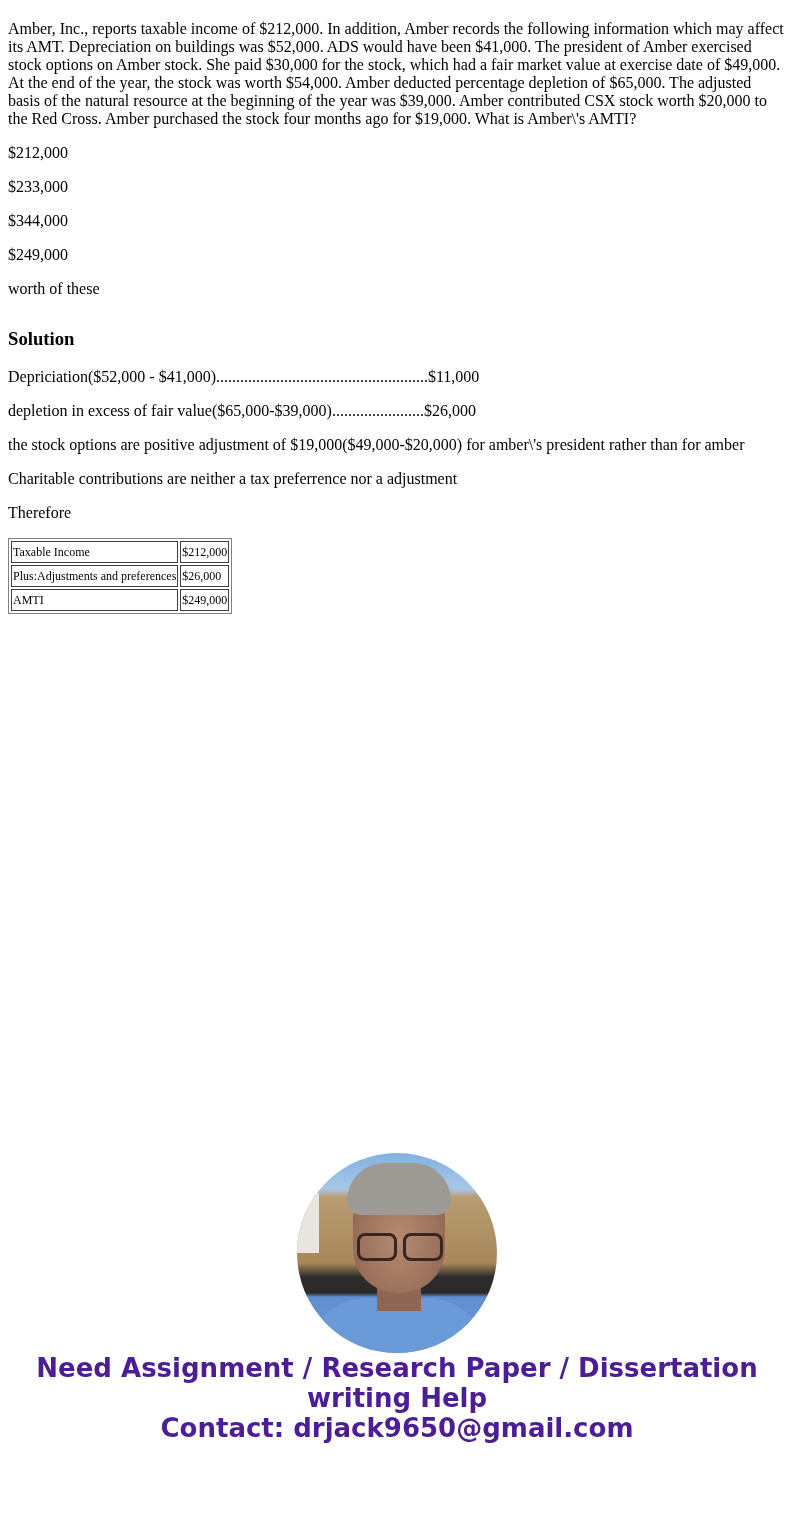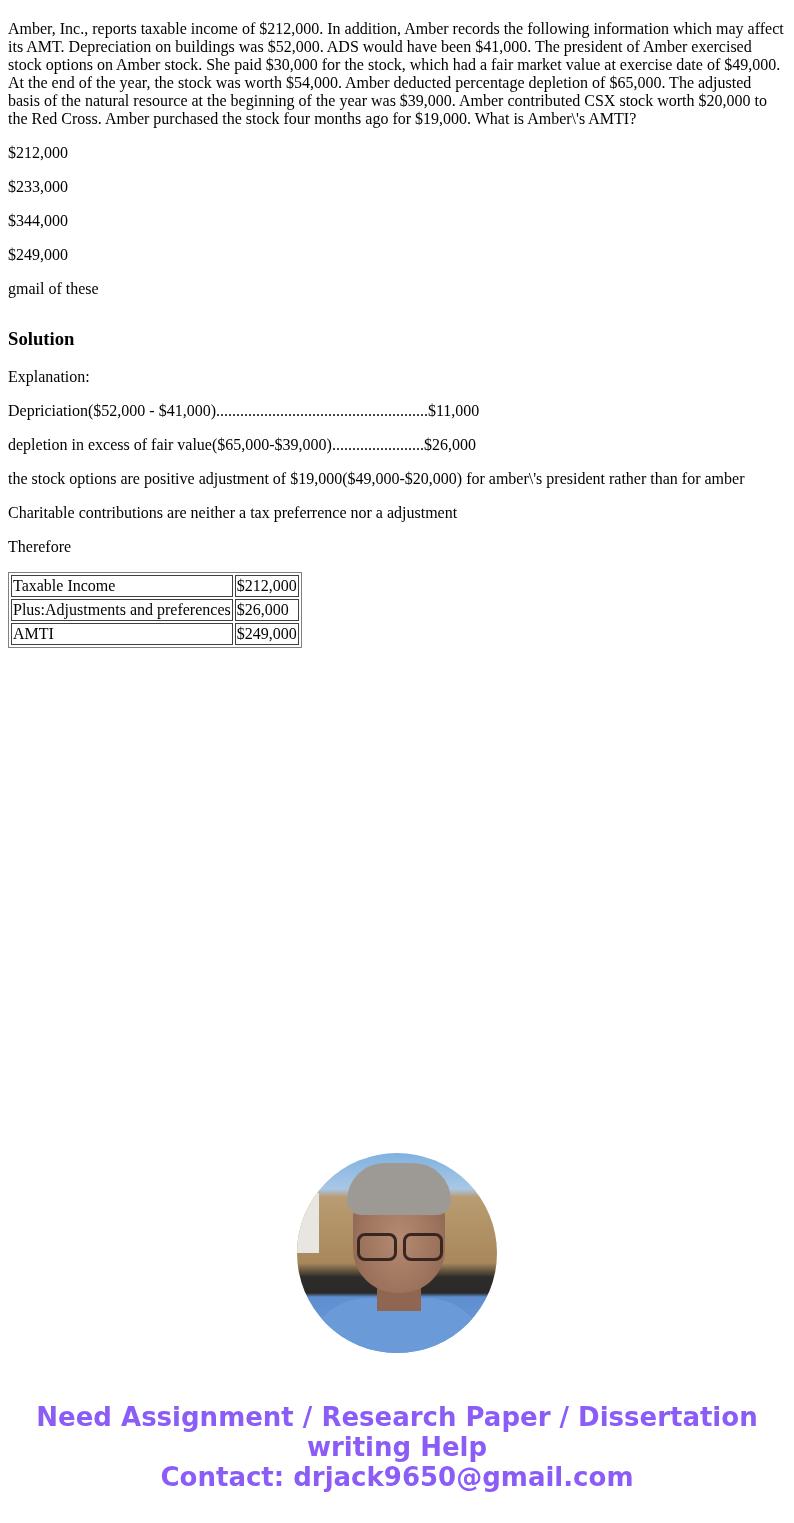--- a/index.html
+++ b/index.html
@@ -20,21 +20,21 @@
     font-size: 18.7px;
     font-weight: bold;
     margin: 30px 0 18px 0;
     line-height: 22px;
   }
   table.summary {
     border-collapse: separate;
     border-spacing: 2px;
     border: 1px solid #808080;
     margin-top: 0;
-    font-size: 16px;
+    font-size: 12px;
   }
   table.summary td {
     border: 1px solid #404040;
     padding: 1px;
     line-height: 18px;
   }
   .promo {
     position: absolute;
     left: 0;
     top: 1153px;
@@ -73,44 +73,42 @@
   .avatar .shirt {
     position: absolute; left: 10px; top: 145px; width: 180px; height: 80px;
     border-radius: 60px 60px 0 0;
     background: #6a9ad8;
   }
   .avatar .neck {
     position: absolute; left: 80px; top: 128px; width: 44px; height: 30px;
     background: #8e6652;
   }
   .promo-text {
-    margin-top: 49px;
     font-family: "DejaVu Sans", sans-serif;
     font-weight: bold;
     font-size: 26px;
     line-height: 30px;
-    color: #8b5cf6;
+    color: #4c1d95;
   }
   .promo-text div { white-space: nowrap; }
 </style>
 </head>
 <body>
 
 <div class="content">
   <p class="question">Amber, Inc., reports taxable income of $212,000. In addition, Amber records the following information which may affect its AMT. Depreciation on buildings was $52,000. ADS would have been $41,000. The president of Amber exercised stock options on Amber stock. She paid $30,000 for the stock, which had a fair market value at exercise date of $49,000. At the end of the year, the stock was worth $54,000. Amber deducted percentage depletion of $65,000. The adjusted basis of the natural resource at the beginning of the year was $39,000. Amber contributed CSX stock worth $20,000 to the Red Cross. Amber purchased the stock four months ago for $19,000. What is Amber\'s AMTI?</p>
 
   <p class="option">$212,000</p>
   <p class="option">$233,000</p>
   <p class="option">$344,000</p>
   <p class="option">$249,000</p>
-  <p class="option">gmail of these</p>
+  <p class="option">worth of these</p>
 
   <h3>Solution</h3>
 
-  <p>Explanation:</p>
   <p>Depriciation($52,000 - $41,000).....................................................$11,000</p>
   <p>depletion in excess of fair value($65,000-$39,000).......................$26,000</p>
   <p>the stock options are positive adjustment of $19,000($49,000-$20,000) for amber\'s president rather than for amber</p>
   <p>Charitable contributions are neither a tax preferrence nor a adjustment</p>
   <p>Therefore</p>
 
   <table class="summary">
     <tbody>
       <tr>
         <td>Taxable Income</td>

